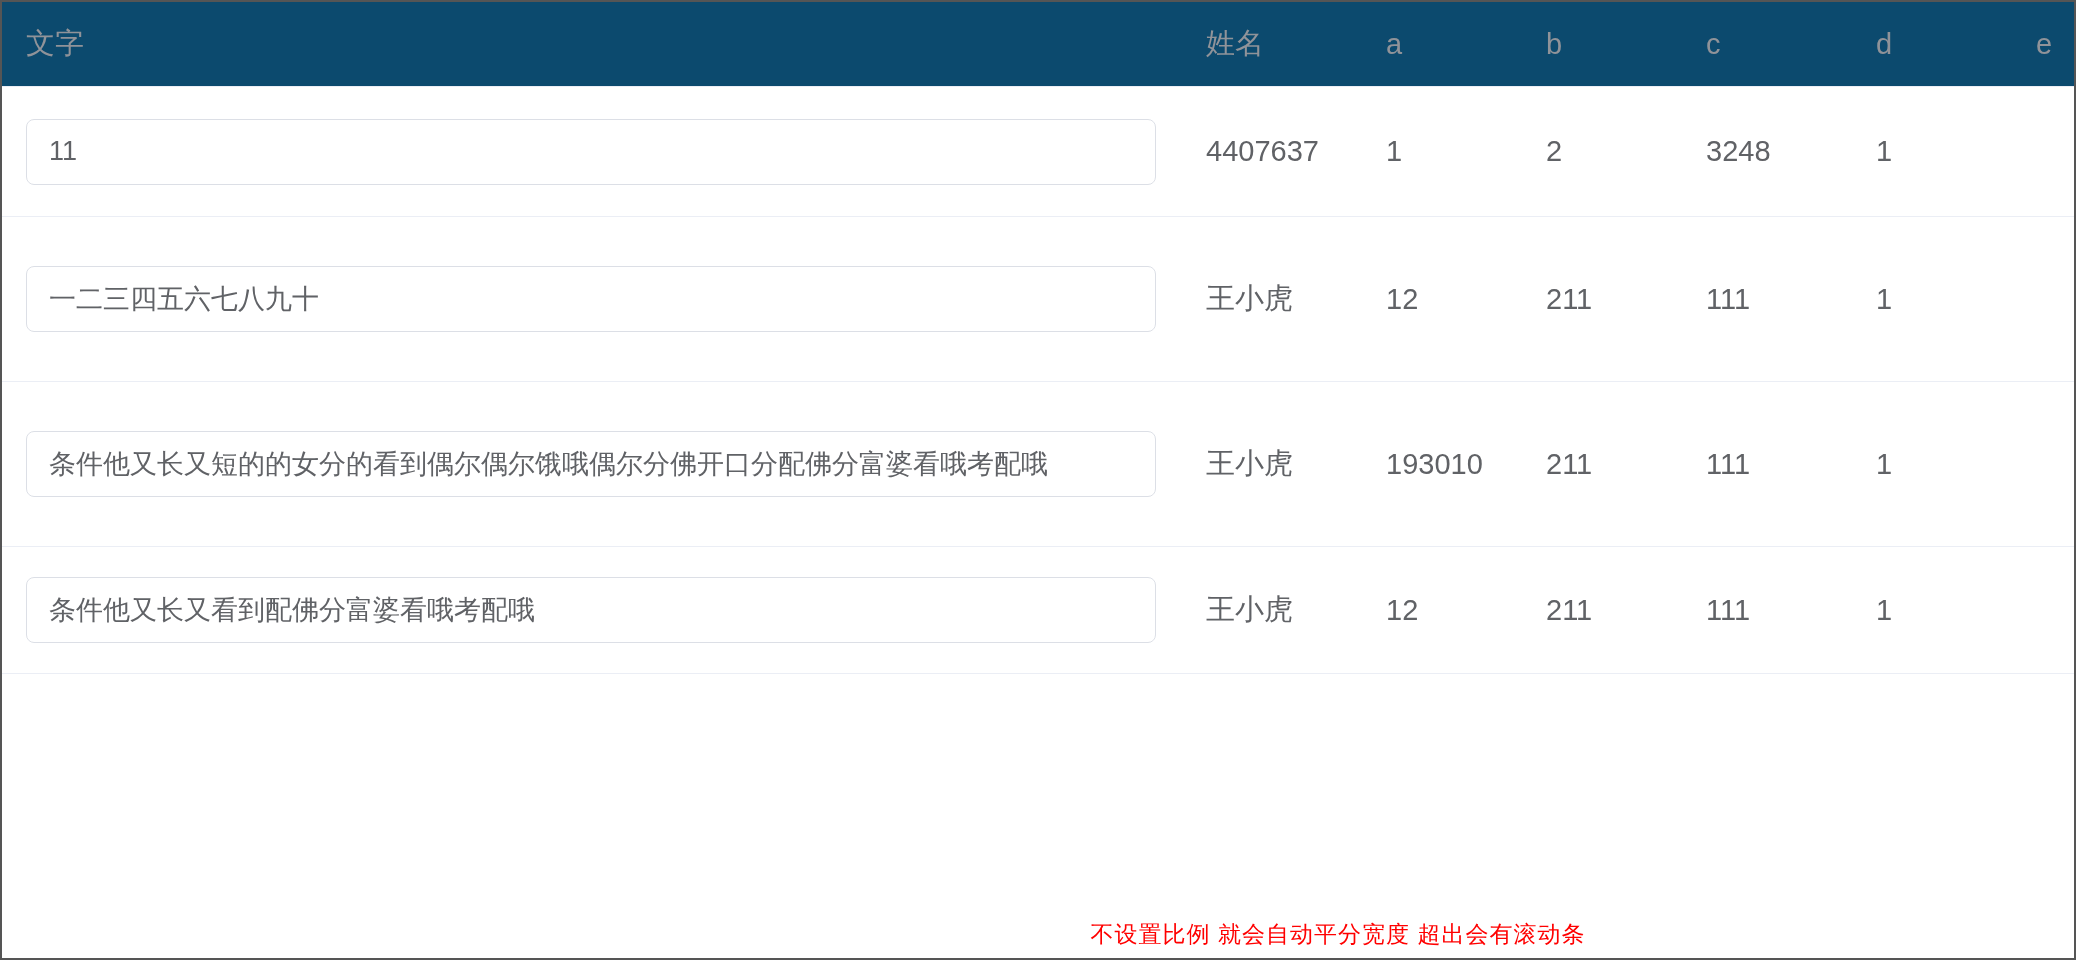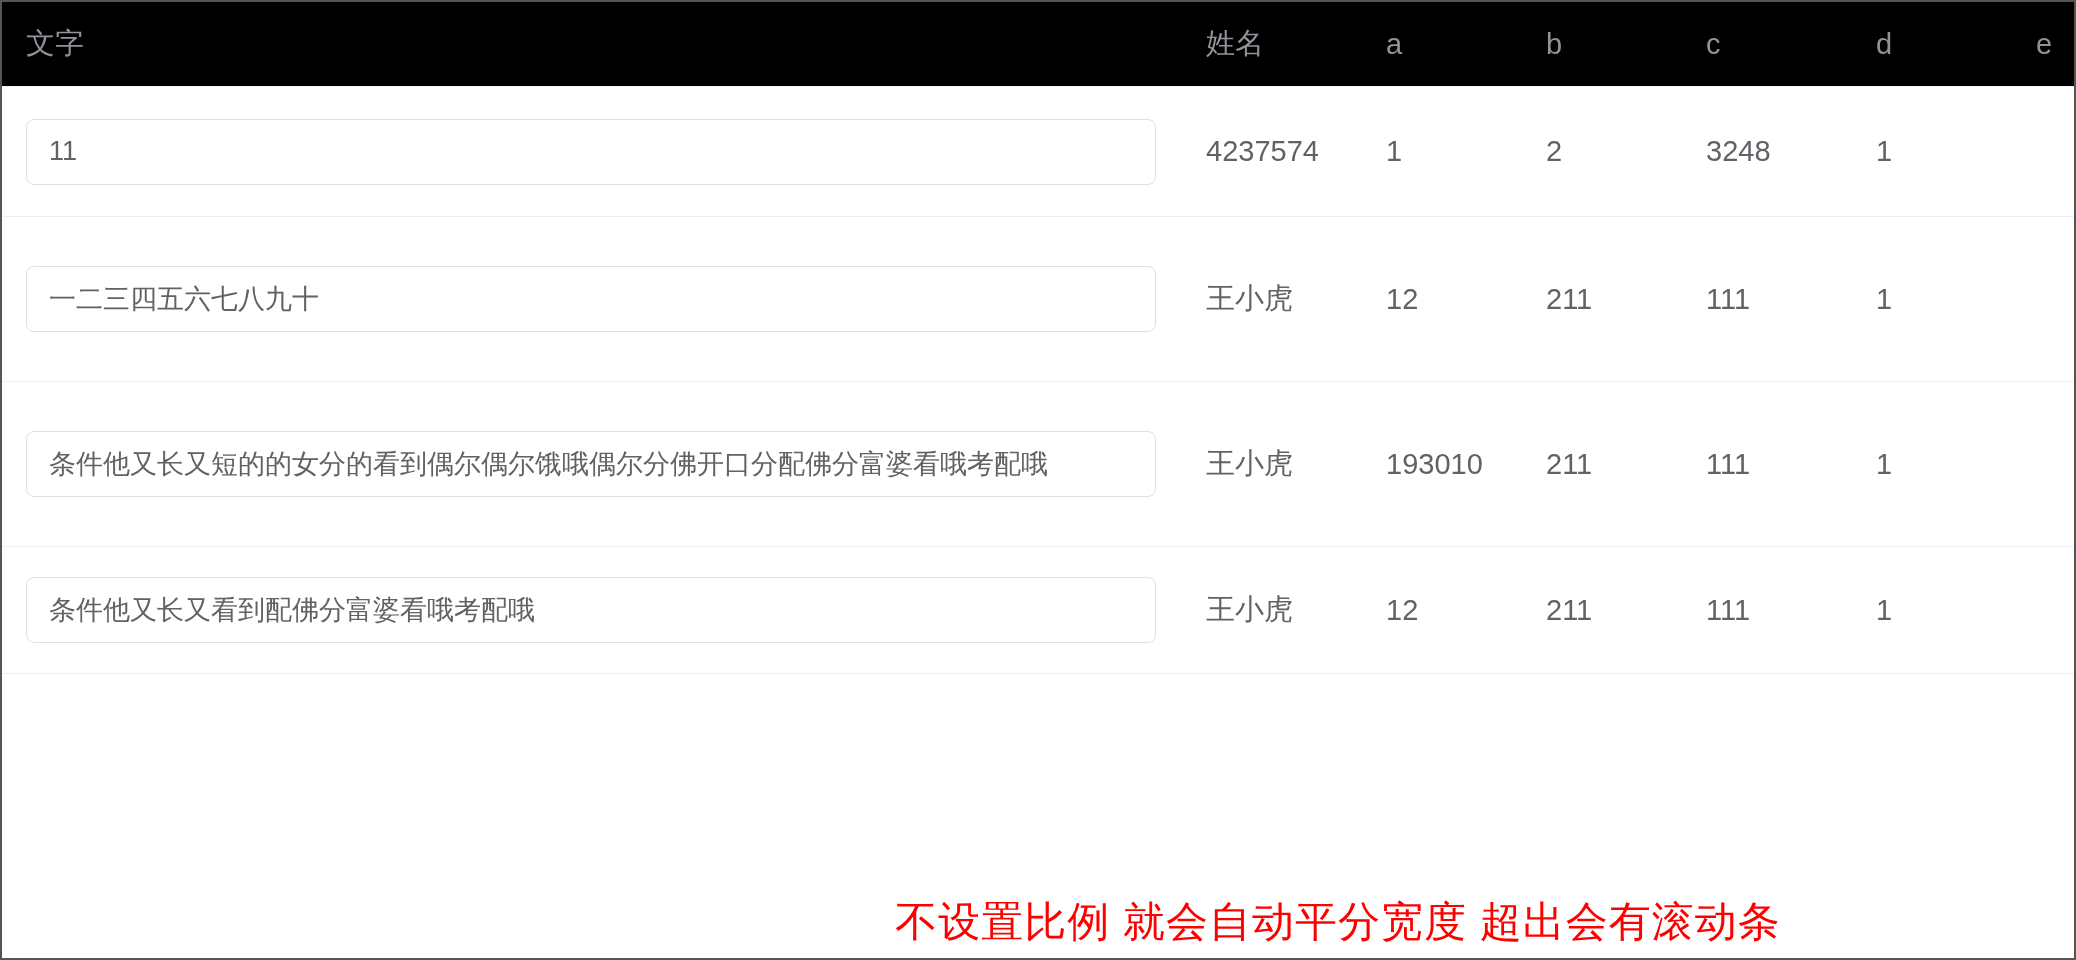--- a/index.html
+++ b/index.html
@@ -44,21 +44,21 @@
     table-layout: fixed;
     width: 2500px; 
   }
   thead th {
     text-align: left;
     font-weight: 500;
     font-size: 29px;
     color: #909399;
     padding: 22px 24px;
     border-bottom: 1px solid #ebeef5;
-    background: #000000;
+    background: #0c4a6e;
     white-space: nowrap;
     overflow: hidden;
   }
   tbody td {
     font-size: 29px;
     color: #606266;
     padding: 30px 24px;
     border-bottom: 1px solid #ebeef5;
     vertical-align: middle;
     white-space: nowrap;
@@ -87,21 +87,21 @@
     border-radius: 8px;
     padding: 0 22px;
     font-size: 27px;
     color: #606266;
     background: #fff;
     outline: none;
     display: block;
   }
   .footer-note {
     text-align: center;
-    font-size: 42px;
+    font-size: 23px;
     color: #ff0000;
     padding: 16px 0 8px 0;
     letter-spacing: 1px;
     margin-left: 600px;
   }
 </style>
 </head>
 <body>
 
 <div class="frame">
@@ -126,21 +126,21 @@
             <th>c</th>
             <th>d</th>
             <th>e</th>
           </tr>
         </thead>
         <tbody>
           <tr>
             <td>
               <input class="cell-input" value="11" style="">
             </td>
-            <td>4237574</td>
+            <td>4407637</td>
             <td>1</td>
             <td>2</td>
             <td>3248</td>
             <td>1</td>
             <td></td>
           </tr>
           <tr>
             <td>
               <input class="cell-input" value="一二三四五六七八九十" style="">
             </td>

